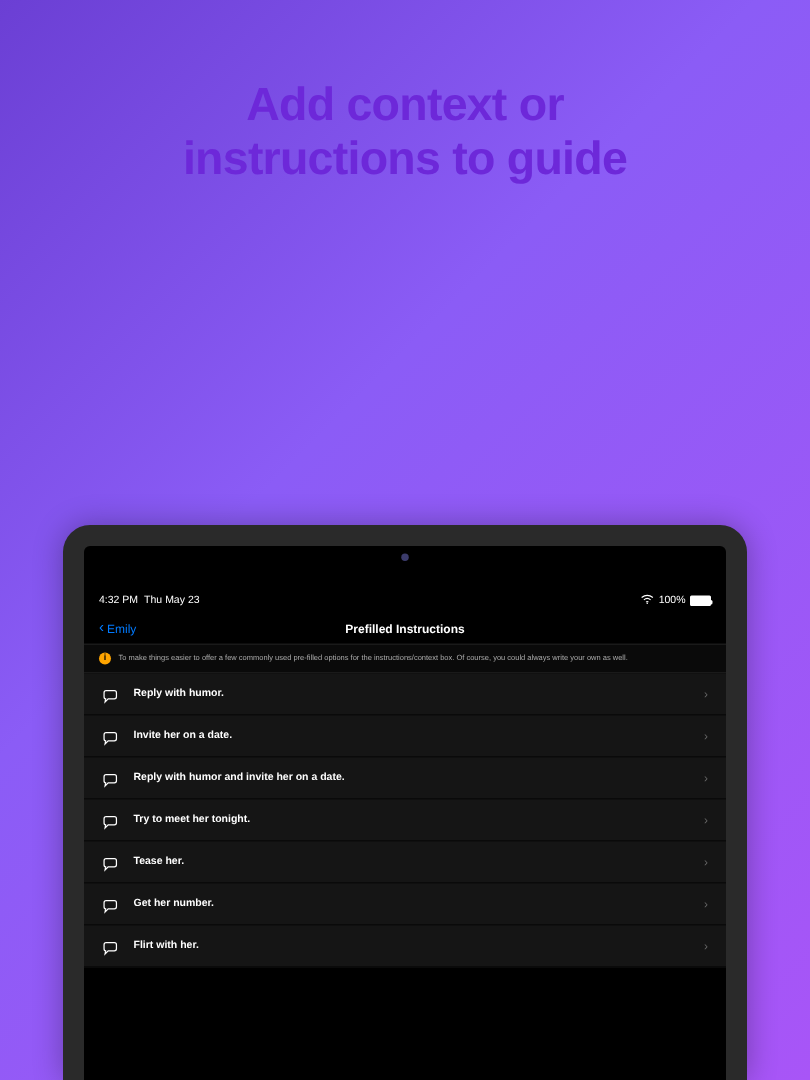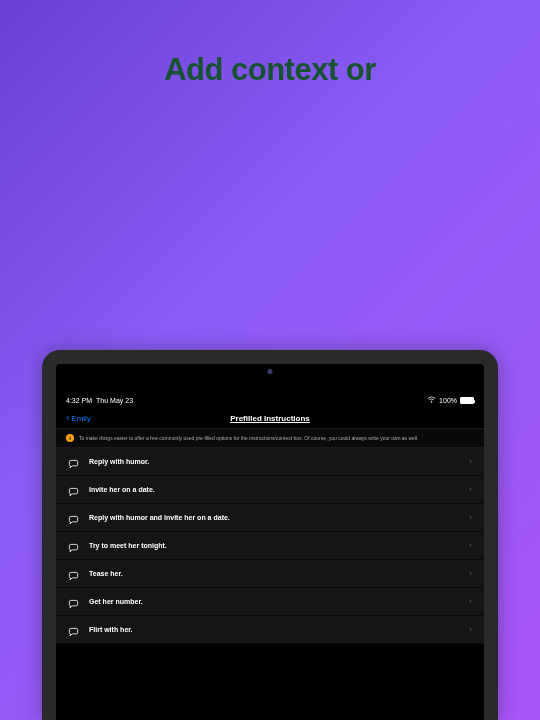--- a/index.html
+++ b/index.html
@@ -5,21 +5,21 @@
     * { margin: 0; padding: 0; box-sizing: border-box; }
     body {
       width: 540px;
       height: 720px;
       background: linear-gradient(135deg, #6b3fd4 0%, #8b5cf6 40%, #a855f7 100%);
       font-family: -apple-system, BlinkMacSystemFont, 'Segoe UI', Arial, sans-serif;
       overflow: hidden;
       position: relative;
     }
     .hero-text {
-      color: #14532d;
+      color: #6d28d9;
       text-align: center;
       font-weight: 700;
       font-size: 31px;
       line-height: 1.15;
       padding: 52px 40px 0;
       letter-spacing: -0.5px;
     }
     .tablet-frame {
       position: absolute;
       left: 42px;
@@ -106,21 +106,20 @@
       font-size: 10px;
       line-height: 1;
     }
     .nav-title {
       position: absolute;
       left: 50%;
       transform: translateX(-50%);
       color: #fff;
       font-size: 8px;
       font-weight: 600;
-      text-decoration: underline;
     }
     .info-banner {
       display: flex;
       align-items: center;
       gap: 5px;
       padding: 5px 10px;
       background: #0a0a0a;
       border-bottom: 0.5px solid #1a1a1a;
     }
     .info-icon {
@@ -175,21 +174,21 @@
     .list-chevron {
       color: #666;
       font-size: 8px;
     }
   </style>
 </head>
 <body>
 
 <div class="hero-text">
   <span>Add context or</span><br>
-  <br>
+  <span>instructions to guide</span><br>
 </div>
 
 <div class="tablet-frame">
   <div class="tablet-screen">
     <div class="camera"></div>
     <div class="screen-content">
 
       <div class="status-bar">
         <div class="status-left">
           <span>4:32 PM</span>

